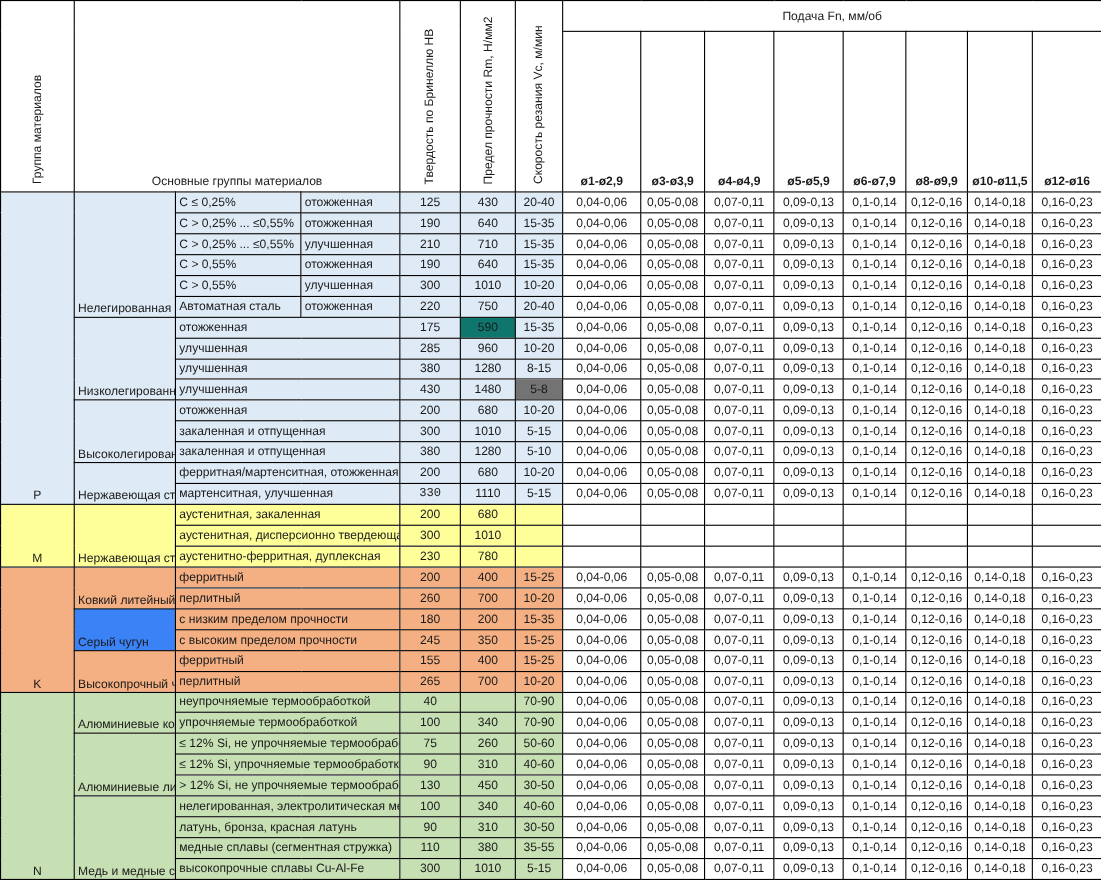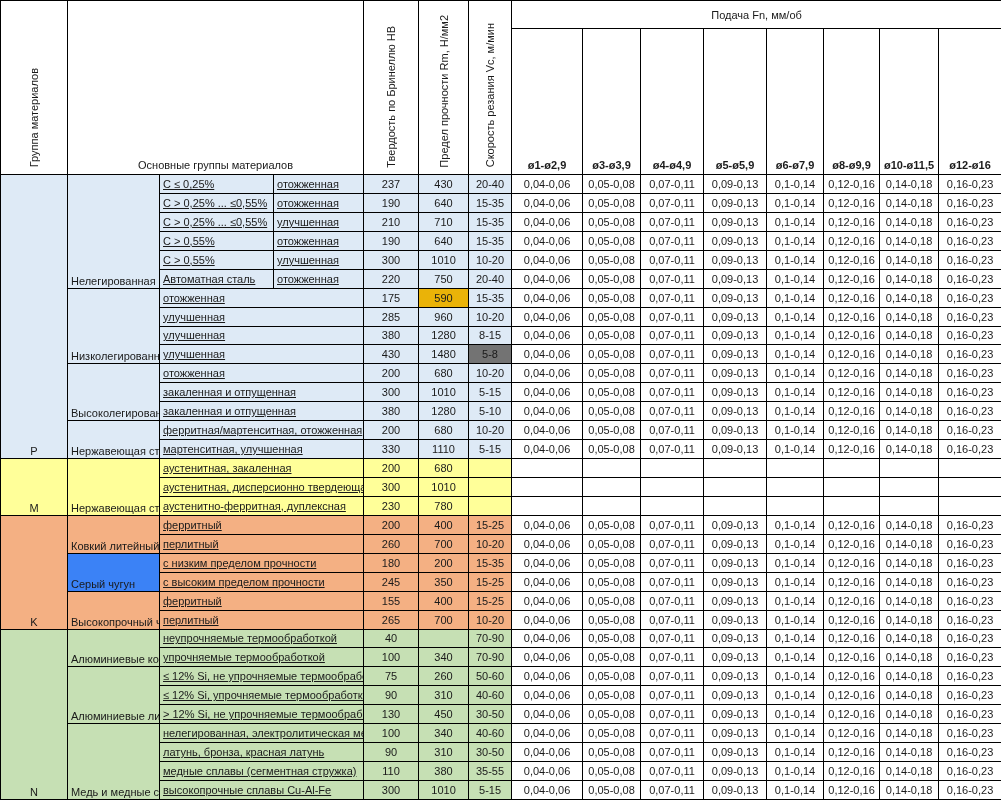--- a/index.html
+++ b/index.html
@@ -16,21 +16,21 @@
   .vwrap{height:168px;display:flex;align-items:flex-end;justify-content:center;padding-bottom:4px;box-sizing:border-box;}
   .vtext{writing-mode:vertical-rl;transform:rotate(180deg);white-space:nowrap;}
   
   tbody tr{height:18.9px;}
   .clip{white-space:nowrap;overflow:hidden;}
   td.grp{vertical-align:bottom;text-align:center;}
   td.grp .clip{padding-bottom:1px;}
   td.sub{vertical-align:bottom;text-align:left;}
   td.sub .clip{padding-left:3px;padding-bottom:1px;}
   td.mat{vertical-align:middle;text-align:left;}
-  td.mat .clip{padding-left:3px;text-decoration:underline;}
+  td.mat .clip{padding-left:3px;}
   td.num{vertical-align:middle;text-align:center;}
 </style>
 </head>
 <body>
 
 <table>
   <colgroup>
     <col style="width:67px">
       <col style="width:92px">
       <col style="width:114px">
@@ -109,21 +109,21 @@
         <td rowspan="6" class="sub" style="background-color: rgb(222, 234, 246);">
           <div class="clip">Нелегированная сталь</div>
         </td>
         <td class="mat" style="background-color: rgb(222, 234, 246);">
           <div class="clip">C ≤ 0,25%</div>
         </td>
         <td class="mat" style="background-color: rgb(222, 234, 246);">
           <div class="clip">отожженная</div>
         </td>
         <td class="num" style="background-color: rgb(222, 234, 246);">
-          <div class="clip">237</div>
+          <div class="clip">125</div>
         </td>
         <td class="num" style="background-color: rgb(222, 234, 246);">
           <div class="clip">430</div>
         </td>
         <td class="num" style="background-color: rgb(222, 234, 246);">
           <div class="clip">20-40</div>
         </td>
         <td class="num">
           <div class="clip">0,04-0,06</div>
         </td>
@@ -357,21 +357,21 @@
       <tr>
         <td rowspan="4" class="sub" style="background-color: rgb(222, 234, 246);">
           <div class="clip">Низколегированная</div>
         </td>
         <td colspan="2" class="mat" style="background-color: rgb(222, 234, 246);">
           <div class="clip">отожженная</div>
         </td>
         <td class="num" style="background-color: rgb(222, 234, 246);">
           <div class="clip">175</div>
         </td>
-        <td class="num" style="background-color: #eab308;">
+        <td class="num" style="background-color: #0f766e;">
           <div class="clip">590</div>
         </td>
         <td class="num" style="background-color: rgb(222, 234, 246);">
           <div class="clip">15-35</div>
         </td>
         <td class="num">
           <div class="clip">0,04-0,06</div>
         </td>
         <td class="num">
           <div class="clip">0,05-0,08</div>
@@ -664,21 +664,21 @@
           <div class="clip">0,14-0,18</div>
         </td>
         <td class="num">
           <div class="clip">0,16-0,23</div>
         </td>
       </tr>
       <tr>
         <td colspan="2" class="mat" style="background-color: rgb(222, 234, 246);">
           <div class="clip">мартенситная, улучшенная</div>
         </td>
-        <td class="num" style="background-color: rgb(222, 234, 246);">
+        <td class="num" style="background-color: rgb(222, 234, 246); font-family: Liberation Mono, monospace;">
           <div class="clip">330</div>
         </td>
         <td class="num" style="background-color: rgb(222, 234, 246);">
           <div class="clip">1110</div>
         </td>
         <td class="num" style="background-color: rgb(222, 234, 246);">
           <div class="clip">5-15</div>
         </td>
         <td class="num">
           <div class="clip">0,04-0,06</div>

